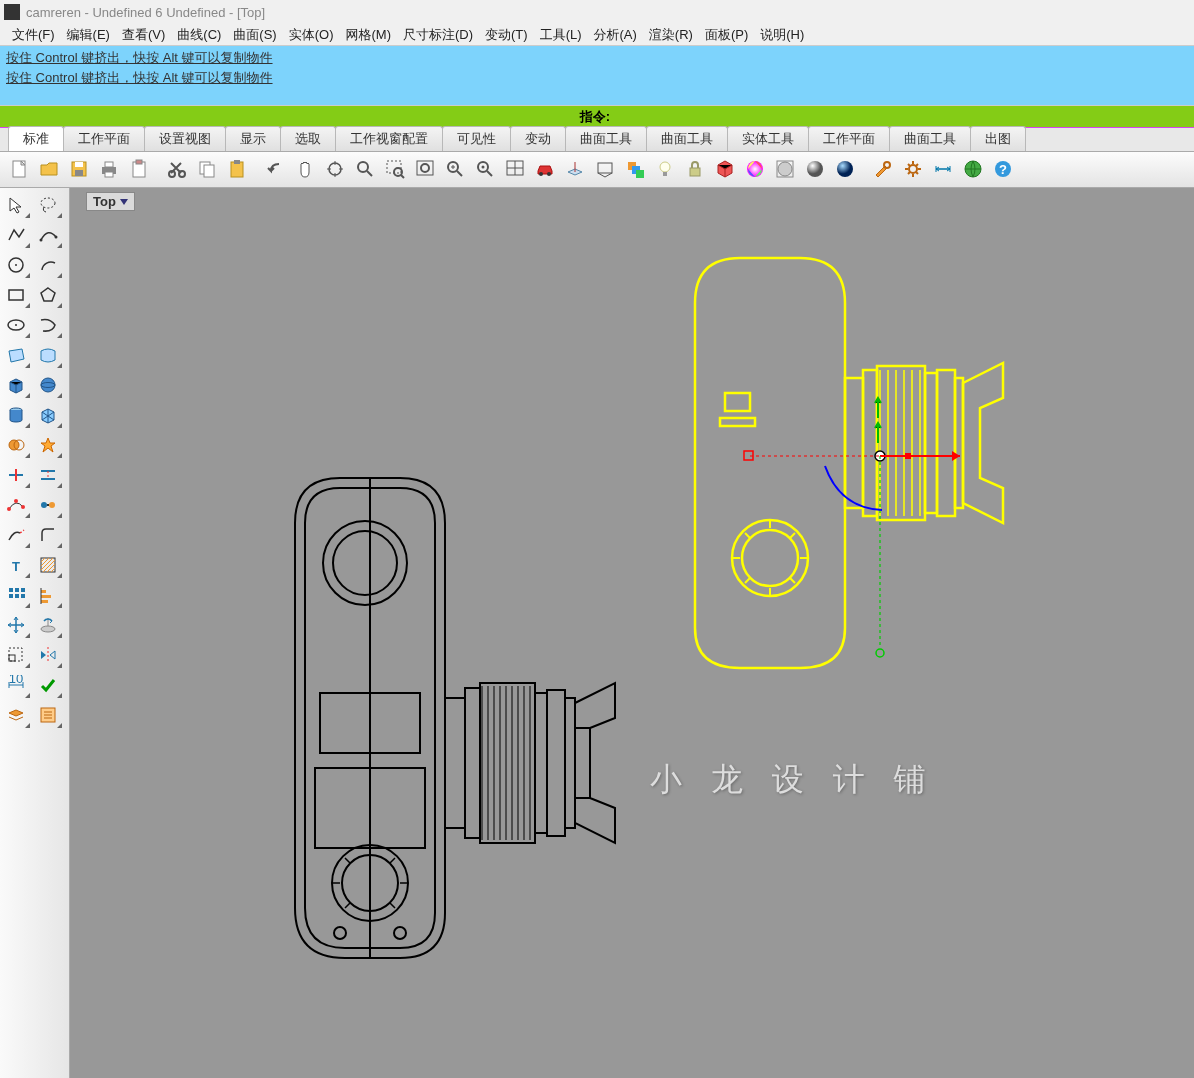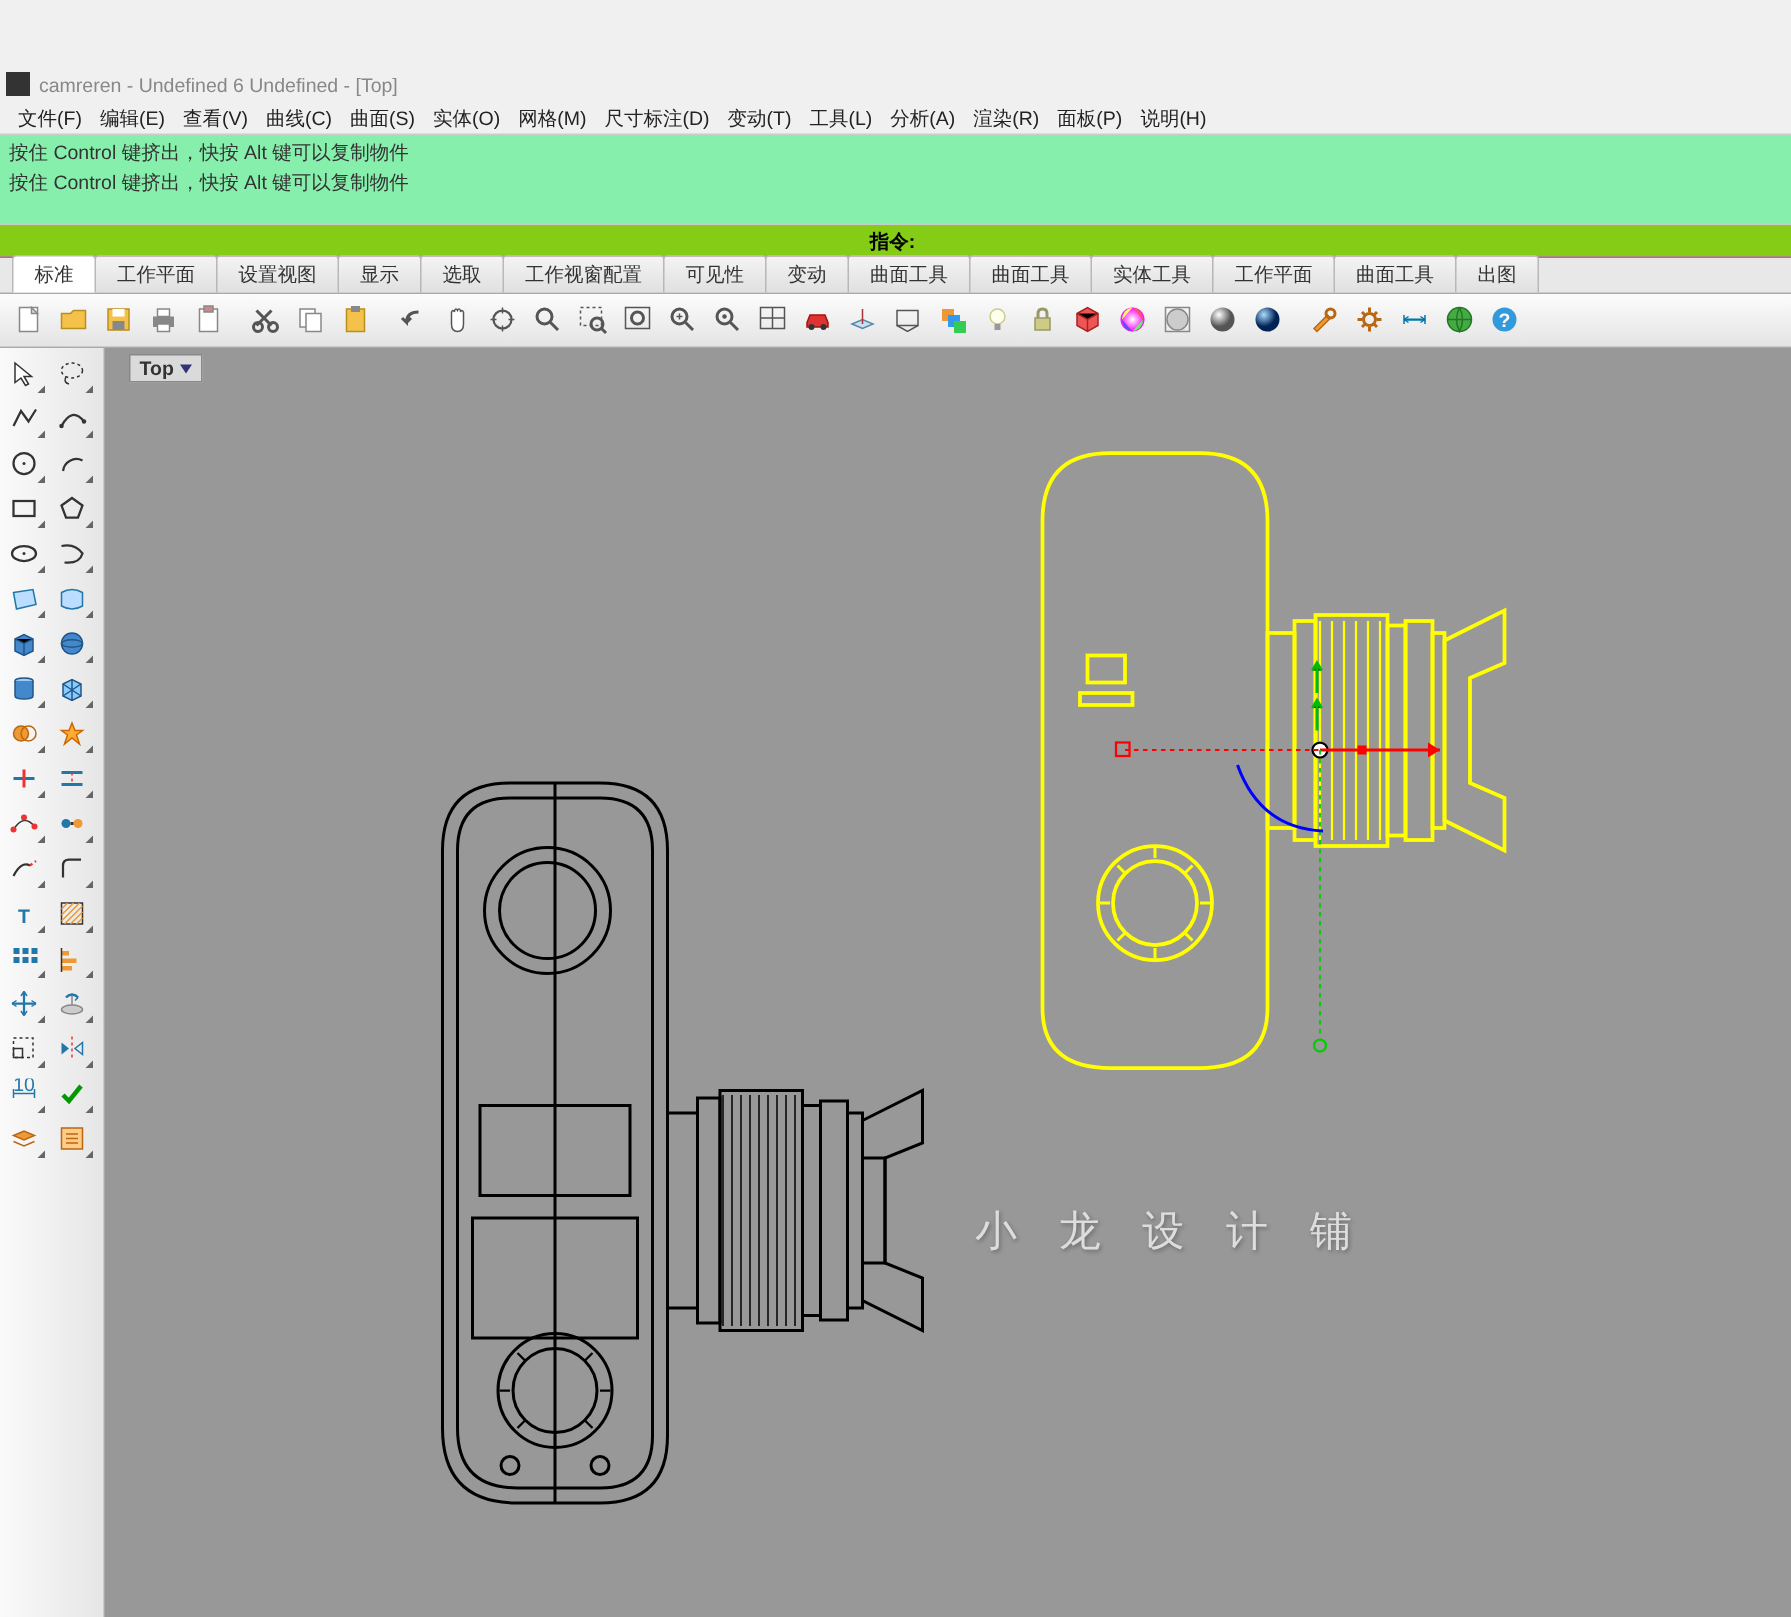--- a/index.html
+++ b/index.html
@@ -1,24 +1,24 @@
 <!DOCTYPE html>
 <html><head>
 <meta charset="utf-8">
 <style>
 * { margin: 0; padding: 0; box-sizing: border-box; font-family: "Microsoft YaHei", "SimSun", sans-serif; font-size: 13px; }
 body { width: 1194px; height: 1078px; background: #f0f0f0; overflow: hidden; }
 
-.title-bar { height: 24px; background: #f0f0f0; display: flex; align-items: center; padding-left: 4px; color: #888; margin-top: 44px; }
+.title-bar { height: 24px; background: #f0f0f0; display: flex; align-items: center; padding-left: 4px; color: #888; }
 .title-bar .app-icon { width: 16px; height: 16px; background: #333; margin-right: 6px; display: inline-block; }
 
 .menu-bar { height: 22px; background: #f0f0f0; display: flex; align-items: center; padding-left: 6px; border-bottom: 1px solid #ccc; }
 .menu-bar .menu-item { padding: 2px 6px; cursor: pointer; color: #222; }
 
-.command-history { background: #86efac; border-bottom: 1px solid #ccc; padding: 2px 6px; line-height: 20px; color: #333; height: 60px; overflow: hidden; }
+.command-history { background: #7dd3fc; border-bottom: 1px solid #ccc; padding: 2px 6px; line-height: 20px; color: #333; height: 60px; overflow: hidden; text-decoration: underline; }
 .command-history .line { white-space: nowrap; }
 
 .command-input { background: #84cc16; border-bottom: 1px solid #d946ef; padding: 2px 6px; height: 22px; display: flex; align-items: center; font-weight: bold; flex-direction: column; }
 .command-input .prompt { margin-right: 4px; }
 .command-input input { border: none; background: transparent; flex: 1; outline: none; font-weight: bold; }
 
 .tab-strip { background: #e8e8e8; height: 24px; display: flex; align-items: flex-end; border-bottom: 1px solid #aaa; padding-left: 8px; gap: 0; }
 .tab-strip .tab { padding: 3px 14px; background: linear-gradient(#f4f4f4,#e0e0e0); border: 1px solid #b8b8b8; border-bottom: none; border-radius: 3px 3px 0 0; cursor: pointer; margin-right: -1px; color: #333; }
 .tab-strip .tab.active { background: #fff; margin-top: 46px; }
 
@@ -32,21 +32,21 @@
 .side-toolbar { width: 70px; background: linear-gradient(90deg,#fafafa,#e6e6e6); border-right: 1px solid #aaa; padding: 4px 2px; display: flex; flex-direction: column; gap: 2px; }
 .side-toolbar .row { display: flex; gap: 2px; }
 .sbtn { width: 30px; height: 28px; display: flex; align-items: center; justify-content: center; border: 1px solid transparent; border-radius: 3px; cursor: pointer; position: relative; }
 .sbtn svg { width: 22px; height: 22px; }
 .sbtn .flyout-tick { position: absolute; right: 1px; bottom: 1px; width: 0; height: 0; border-right: 5px solid #666; border-top: 5px solid transparent; }
 
 .viewport { flex: 1; background: #989898; position: relative; overflow: hidden; }
 .viewport-label { position: absolute; top: 4px; left: 16px; background: #dadada; padding: 1px 6px; font-weight: bold; color: #333; display: flex; align-items: center; gap: 4px; border: 1px solid #888; }
 .viewport-label .dd { width: 0; height: 0; border-left: 4px solid transparent; border-right: 4px solid transparent; border-top: 6px solid #337; }
 
-.watermark { position: absolute; color: #ddd; font-size: 28px; letter-spacing: 10px; text-shadow: 1px 1px 3px rgba(0,0,0,.3); }
+.watermark { position: absolute; color: #ddd; font-size: 32px; letter-spacing: 10px; text-shadow: 1px 1px 3px rgba(0,0,0,.3); }
 
 .drawing { position: absolute; }
 </style>
 </head>
 <body>
 
 <div class="title-bar">
   <span class="app-icon"></span>
   <span>camreren - Undefined 6 Undefined - [Top]</span>
 </div>

